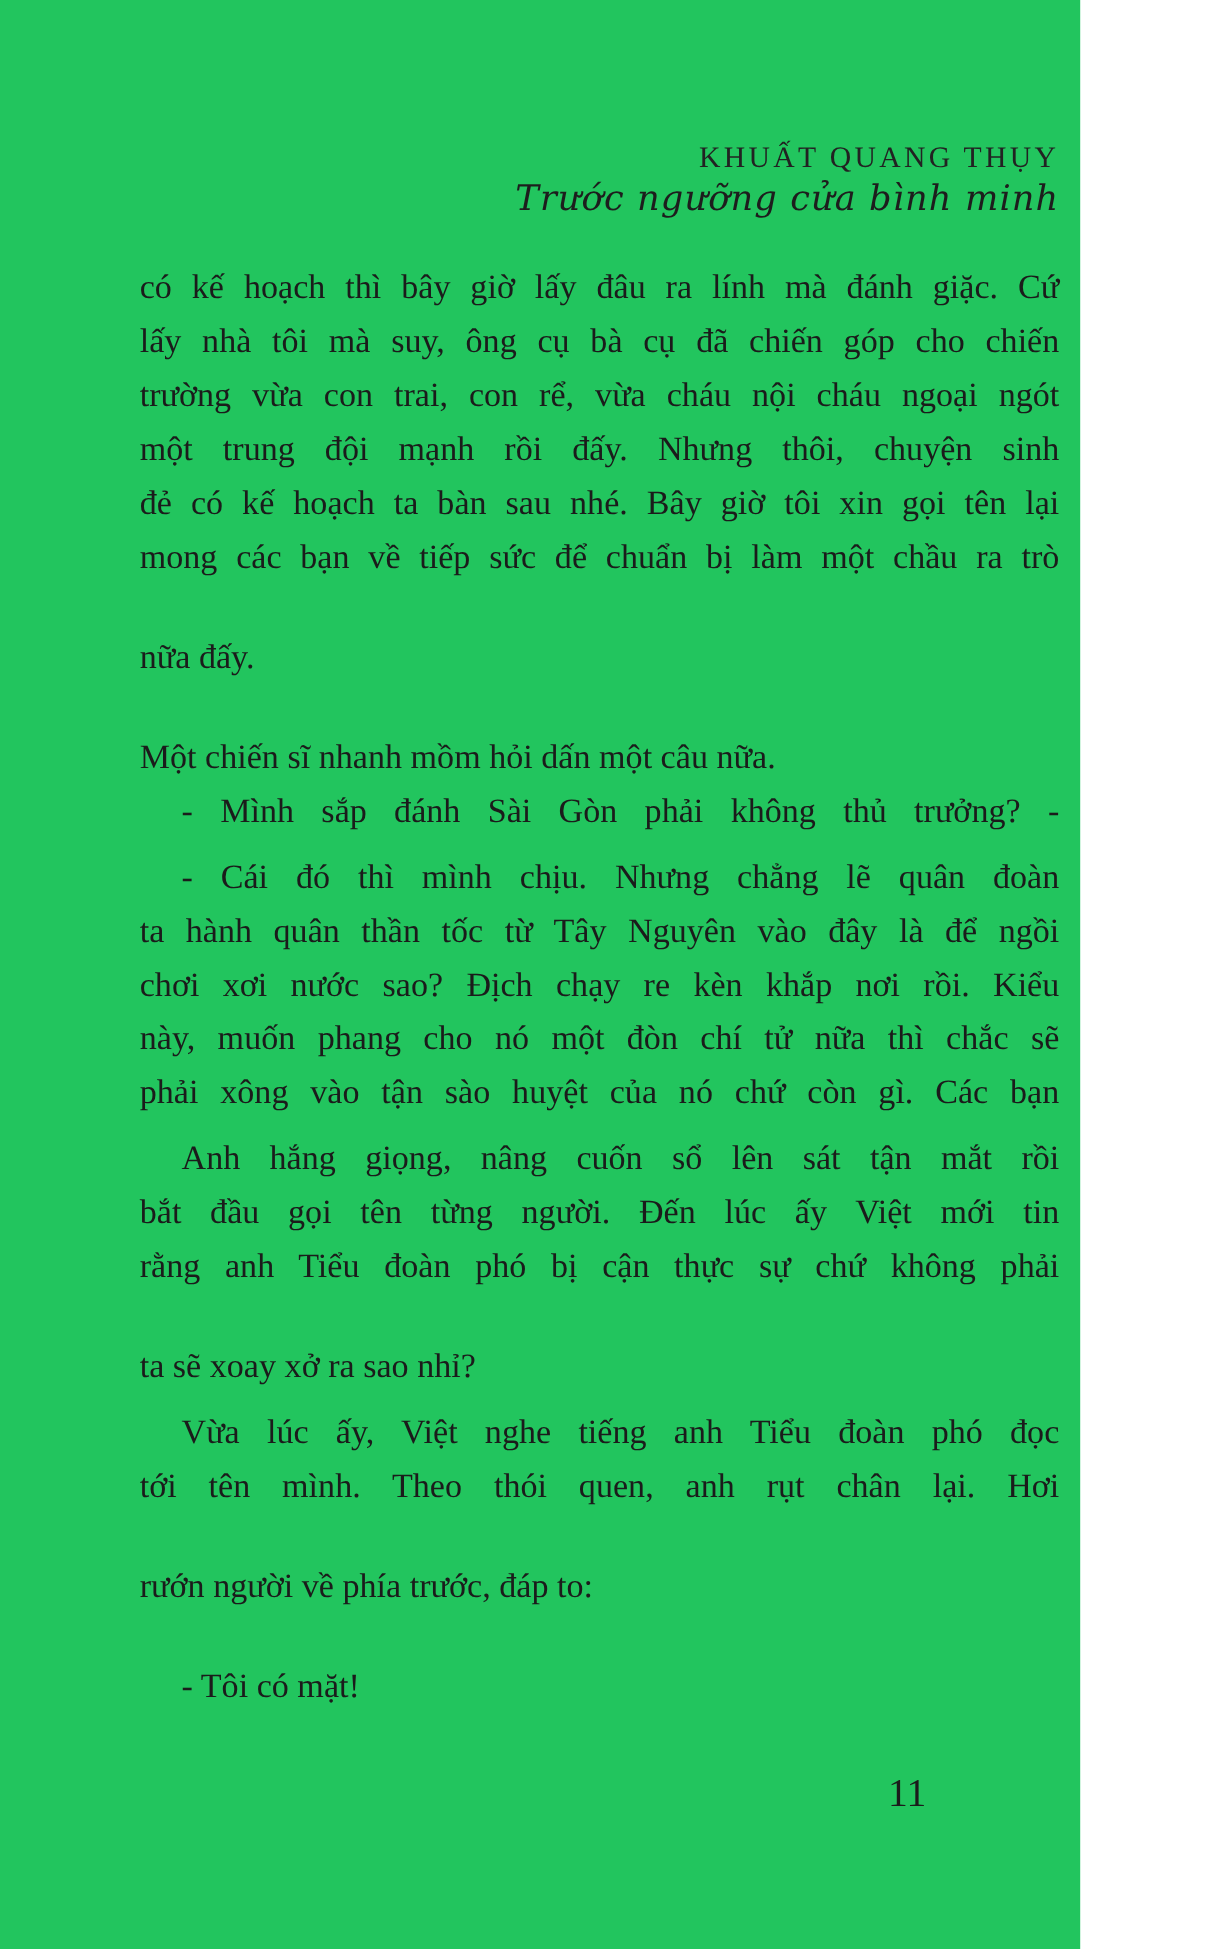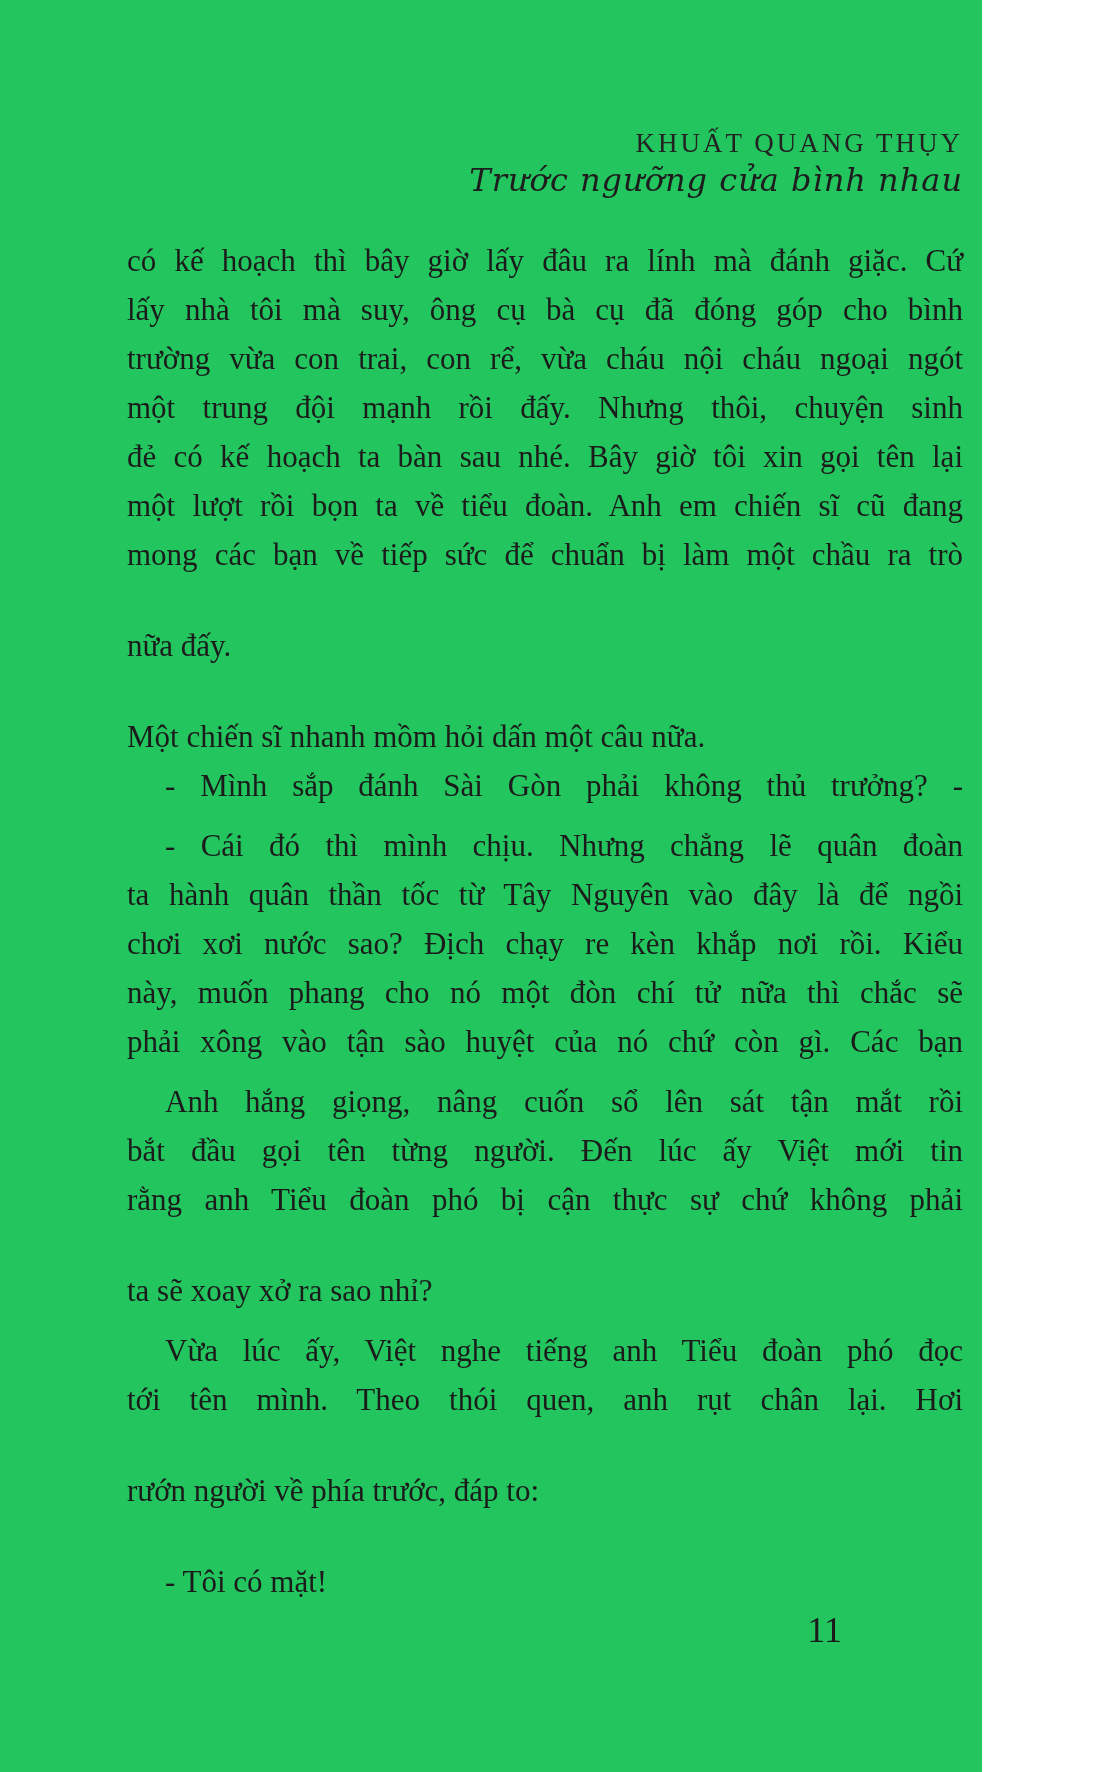--- a/index.html
+++ b/index.html
@@ -76,31 +76,30 @@
     line-height: 1;
   }
 </style>
 </head>
 <body>
 
 <div class="page">
 
   <header class="page-header">
     <div class="author">KHUẤT QUANG THỤY</div>
-    <div class="book-title">Trước ngưỡng cửa bình nhau</div>
+    <div class="book-title">Trước ngưỡng cửa bình minh</div>
   </header>
 
   <main class="body-text" id="body-text">
       <div class="paragraph">
         <div class="line">có kế hoạch thì bây giờ lấy đâu ra lính mà đánh giặc. Cứ</div>
-        <div class="line">lấy nhà tôi mà suy, ông cụ bà cụ đã đóng góp cho bình</div>
+        <div class="line">lấy nhà tôi mà suy, ông cụ bà cụ đã chiến góp cho chiến</div>
         <div class="line">trường vừa con trai, con rể, vừa cháu nội cháu ngoại ngót</div>
         <div class="line">một trung đội mạnh rồi đấy. Nhưng thôi, chuyện sinh</div>
         <div class="line">đẻ có kế hoạch ta bàn sau nhé. Bây giờ tôi xin gọi tên lại</div>
-        <div class="line">một lượt rồi bọn ta về tiểu đoàn. Anh em chiến sĩ cũ đang</div>
         <div class="line">mong các bạn về tiếp sức để chuẩn bị làm một chầu ra trò</div>
         <div class="line last">nữa đấy.</div>
       </div>
       <div class="paragraph">
         <div class="line last">Một chiến sĩ nhanh mồm hỏi dấn một câu nữa.</div>
         <div class="line first">- Mình sắp đánh Sài Gòn phải không thủ trưởng? -</div>
       </div>
       <div class="paragraph">
         <div class="line first">- Cái đó thì mình chịu. Nhưng chẳng lẽ quân đoàn</div>
         <div class="line">ta hành quân thần tốc từ Tây Nguyên vào đây là để ngồi</div>

